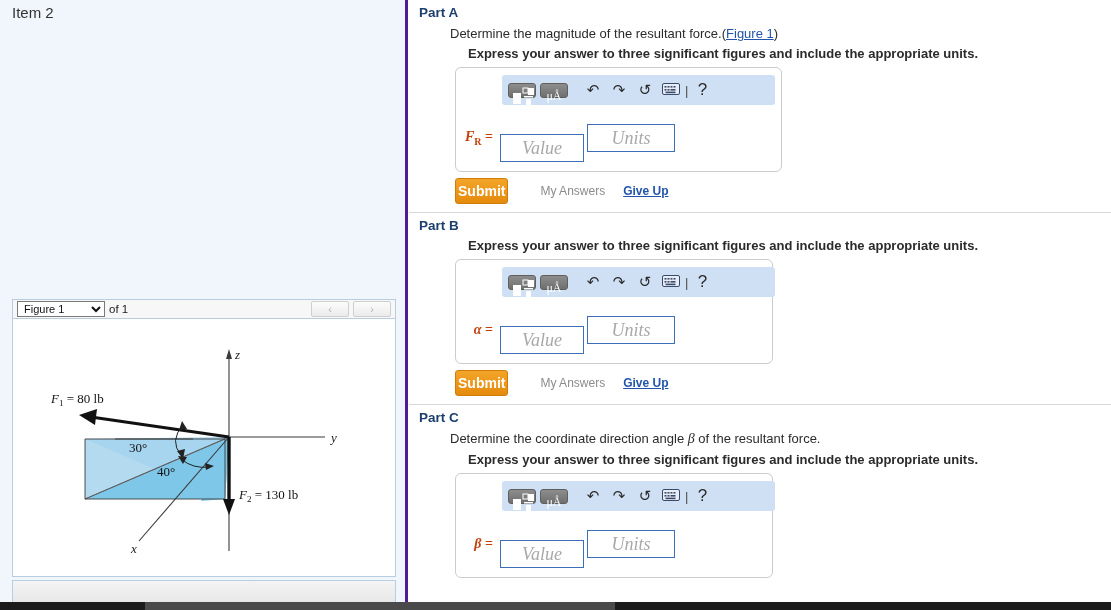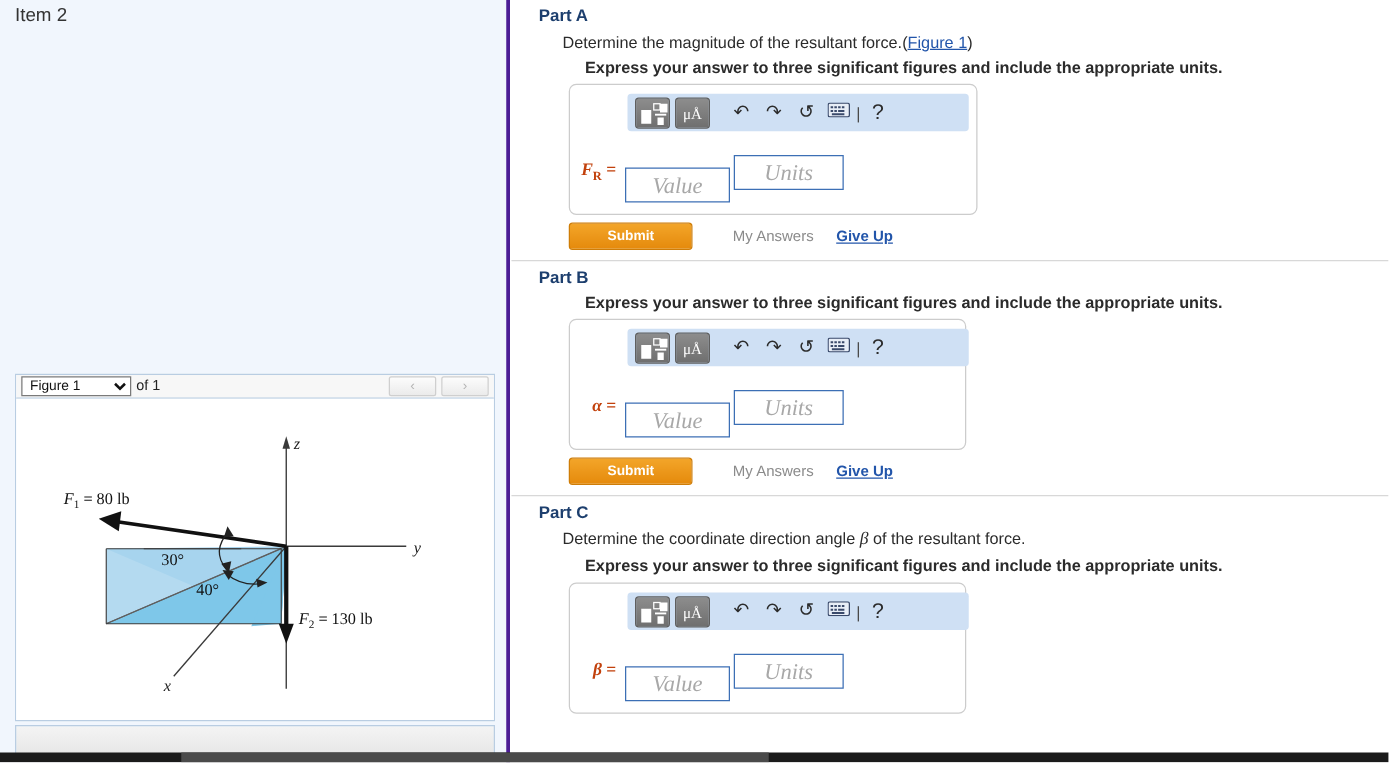--- a/index.html
+++ b/index.html
@@ -108,21 +108,21 @@
   .part-divider {
     height: 1px;
     background: #d8d8d8;
     margin: 0;
     width: 702px;
   }
   .part-title {
     font-size: 13.5px;
     font-weight: bold;
     color: #1d3f6e;
-    padding: 5px 0 2px 22px;
+    padding: 5px 0 2px 10px;
   }
   .part-prompt {
     font-size: 13px;
     color: #2b2b2b;
     padding: 4px 0 2px 41px;
   }
   .part-instruct {
     font-size: 13px;
     font-weight: bold;
     color: #2b2b2b;
@@ -152,21 +152,21 @@
     margin-left: 38px;
     background: #cfe0f4;
     border-radius: 3px;
     height: 30px;
     display: flex;
     align-items: center;
     padding: 0 6px;
     width: 273px;
   }
   .tool-btn {
-    width: 28px; height: 25px;
+    width: 28px; height: 15px;
     border-radius: 3px;
     background: linear-gradient(#8d8d8d, #6f6f6f);
     border: 1px solid #5f5f5f;
     margin-right: 4px;
     position: relative;
   }
   .tpl-icon { display:block; }
   .ua-label {
     color: #ffffff;
     font-family: "Liberation Serif", serif;
@@ -227,22 +227,22 @@
     display: flex;
     align-items: center;
     margin: 6px 0 8px 46px;
   }
   .submit-btn {
     background: linear-gradient(#f3a529, #e58a0c);
     border: 1px solid #cf7d07;
     border-radius: 3px;
     color: #ffffff;
     font-weight: bold;
-    font-size: 11px;
-    padding: 4px 30px;
+    font-size: 14px;
+    padding: 4px 2px;
     text-align: center;
   }
   .my-answers {
     margin-left: 32px;
     color: #8b8b8b;
     font-size: 12px;
     font-weight: normal;
   }
   .give-up {
     margin-left: 18px;

